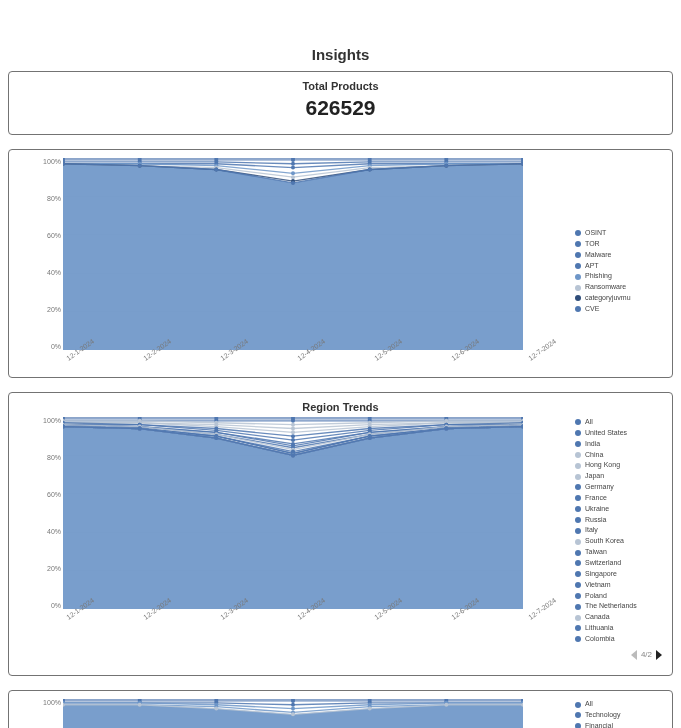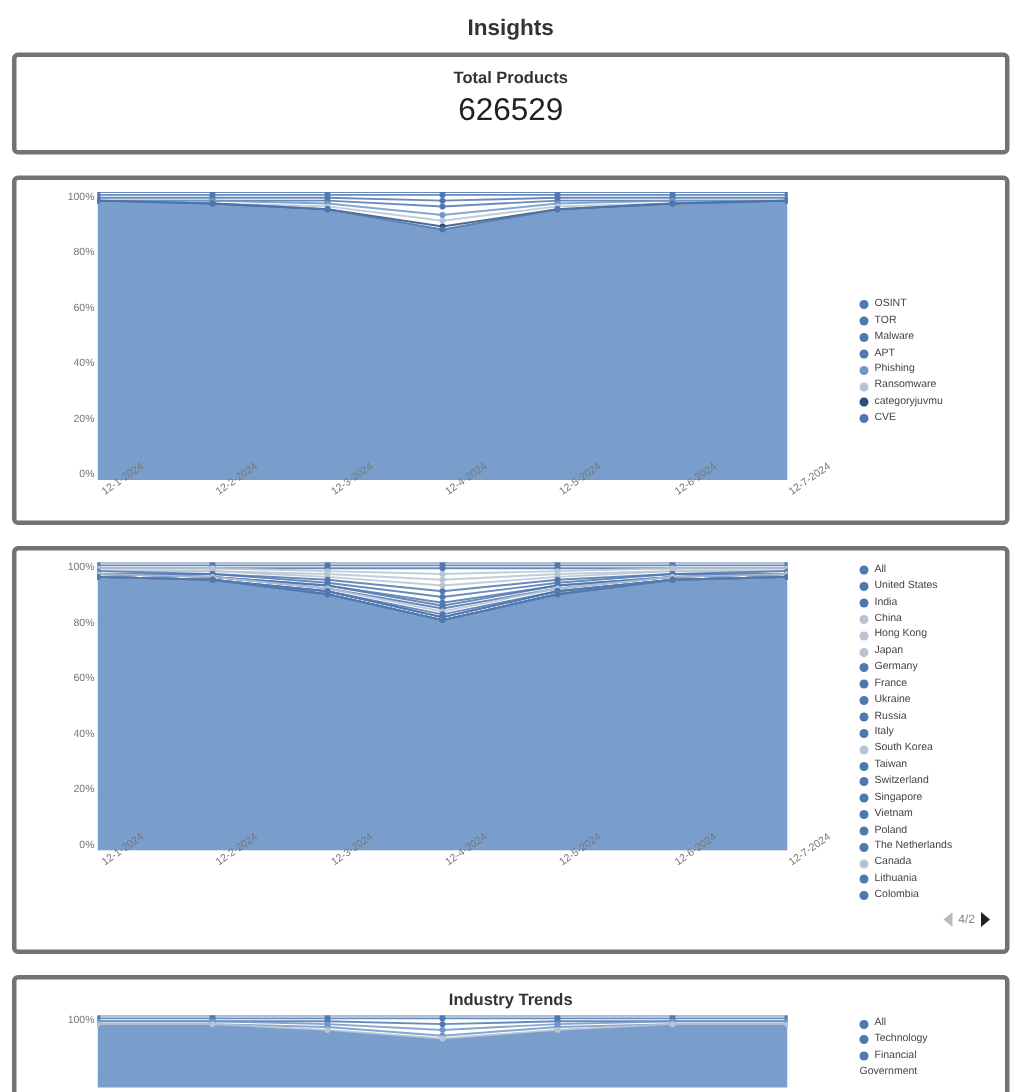--- a/index.html
+++ b/index.html
@@ -10,38 +10,39 @@
     height: 728px;
     overflow: hidden;
     font-size: 10px;
     color: #333;
   }
   .page-title {
     text-align: center;
     font-size: 15px;
     font-weight: 700;
     padding: 10px 0 8px;
+    margin-top: 36px;
   }
   .card {
-    border: 3px solid #737373;
+    border: 1px solid #737373;
     border-radius: 4px;
     margin: 0 8px 14px 8px;
     padding: 8px 10px 14px 10px;
     background: #fff;
   }
   .card-header {
     text-align: center;
     font-size: 11px;
     font-weight: 700;
     margin-bottom: 4px;
   }
   .big-number {
     text-align: center;
     font-size: 21px;
-    font-weight: 400;
+    font-weight: 700;
     color: #222;
     margin-top: 2px;
   }
   .chart-wrap {
     display: flex;
   }
   .chart-area {
     flex: 1;
     position: relative;
   }
@@ -235,20 +236,21 @@
             <span>categoryjuvmu</span>
           </div>
           <div class="legend-item">
             <span class="legend-dot" style="background: rgb(79, 119, 176);"></span>
             <span>CVE</span>
           </div>
         </div>
       </div>
     </div>
     <div class="card">
+      <div class="card-header">Region Trends</div>
       <div class="chart-wrap">
         <div class="chart-area">
           <div class="ylabels" style="height: 192px;">
             <span>100%</span>
             <span>80%</span>
             <span>60%</span>
             <span>40%</span>
             <span>20%</span>
             <span>0%</span>
           </div>
@@ -526,21 +528,20 @@
           </div>
           <div class="pager">
             <span class="tri-left"></span>
             <span>4/2</span>
             <span class="tri-right"></span>
           </div>
         </div>
       </div>
     </div>
     <div class="card">
-      <div class="card-header">Industry Trends</div>
       <div class="chart-wrap">
         <div class="chart-area">
           <div class="ylabels" style="height: 48px;">
             <span>100%</span>
           </div>
           <svg width="460" height="48" viewBox="0 0 460 48" class="plot">
             <line x1="0" x2="460" y1="0" y2="0" stroke="#eee" stroke-width="1"></line>
             <line x1="0" x2="460" y1="38.4" y2="38.4" stroke="#eee" stroke-width="1"></line>
             <polygon points="0,5.759999999999991 0,5.759999999999991 76.66666666666667,5.759999999999991 153.33333333333334,9.600000000000023 230,15.359999999999985 306.6666666666667,9.600000000000023 383.33333333333337,5.759999999999991 460,5.759999999999991 460,192 0,192" fill="#6e96c8" fill-opacity="0.92"></polygon>
             <polyline points="0,0 76.66666666666667,0 153.33333333333334,0 230,0 306.6666666666667,0 383.33333333333337,0 460,0 " fill="none" stroke="#4f77b0" stroke-width="1.3" stroke-opacity="0.85"></polyline>

